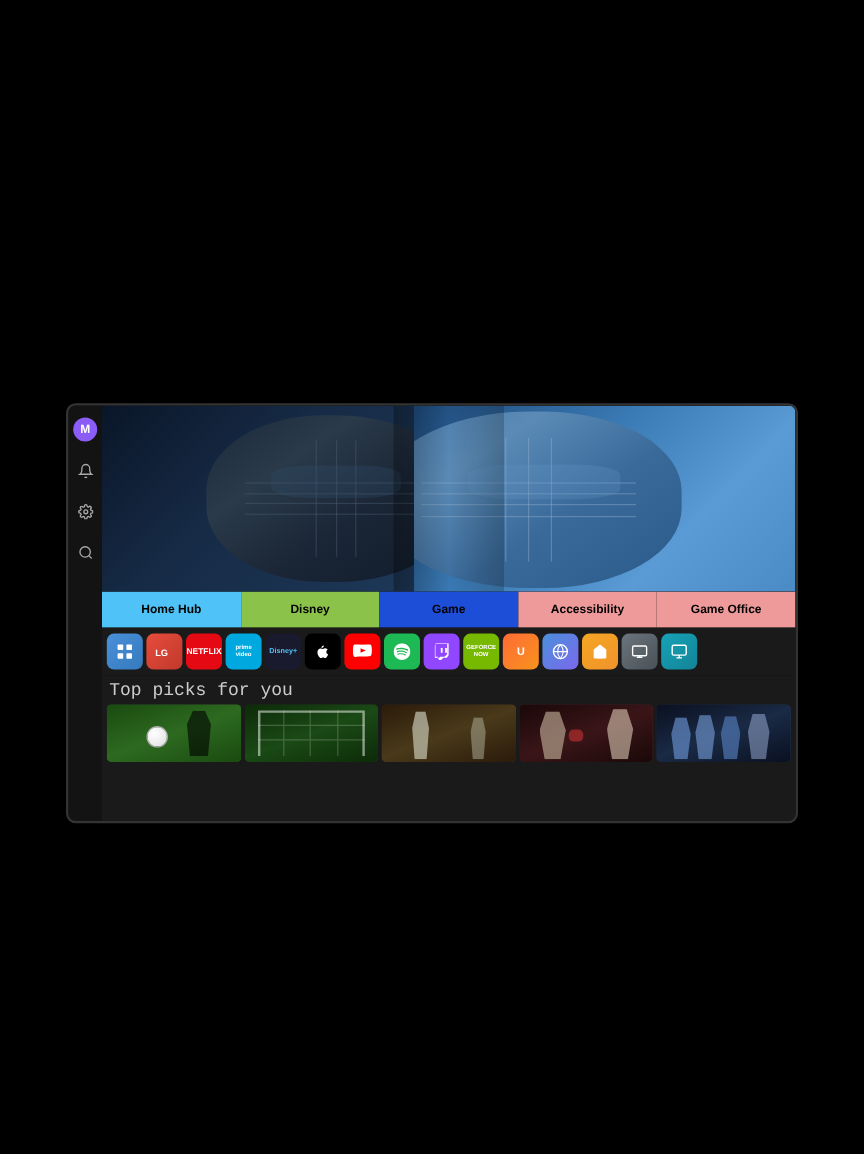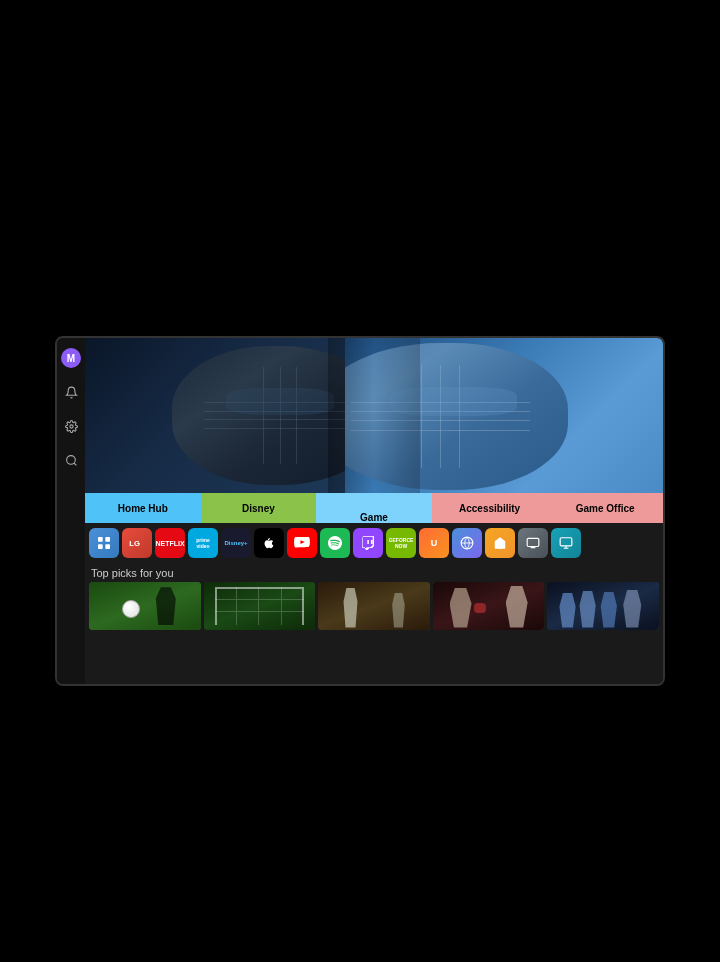--- a/index.html
+++ b/index.html
@@ -102,21 +102,21 @@
       align-items: center;
       justify-content: center;
       font-size: 10px;
       font-weight: 600;
       cursor: pointer;
       color: #fff;
     }
 
     .nav-tab.home-hub { background: #4fc3f7; color: #000; }
     .nav-tab.sports { background: #8bc34a; color: #000; }
-    .nav-tab.game { background: #7dd3fc; color: #000; align-items: flex-end; }
+    .nav-tab.game { background: #1d4ed8; color: #000; }
     .nav-tab.accessibility { background: #ef9a9a; color: #000; }
     .nav-tab.home-office { background: #ef9a9a; color: #000; }
 
     
     .apps-row {
       display: flex;
       flex-direction: row;
       height: 40px;
       align-items: center;
       padding: 3px 4px;
@@ -159,22 +159,23 @@
 
     
     .top-picks-section {
       flex: 1;
       background: #1a1a1a;
       overflow: hidden;
     }
 
     .top-picks-label {
       color: #ccc;
-      font-size: 11px;
+      font-size: 15px;
       padding: 4px 6px 3px;
+      font-family: Liberation Mono, monospace;
     }
 
     .top-picks-grid {
       display: flex;
       flex-direction: row;
       gap: 3px;
       padding: 0 4px 4px;
       overflow: hidden;
     }
 

